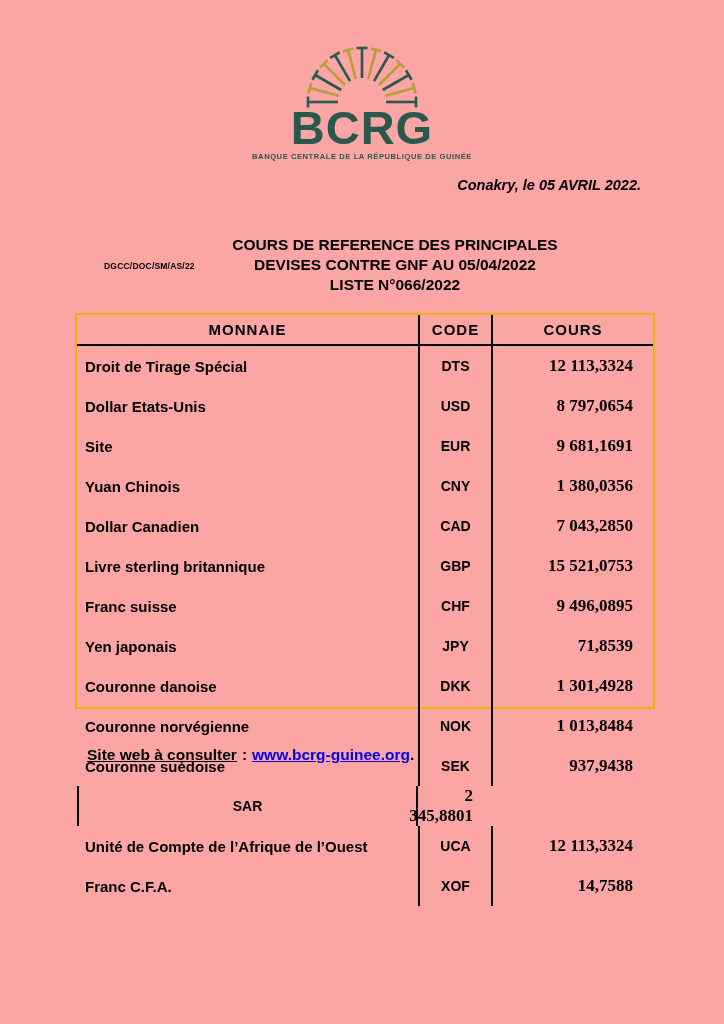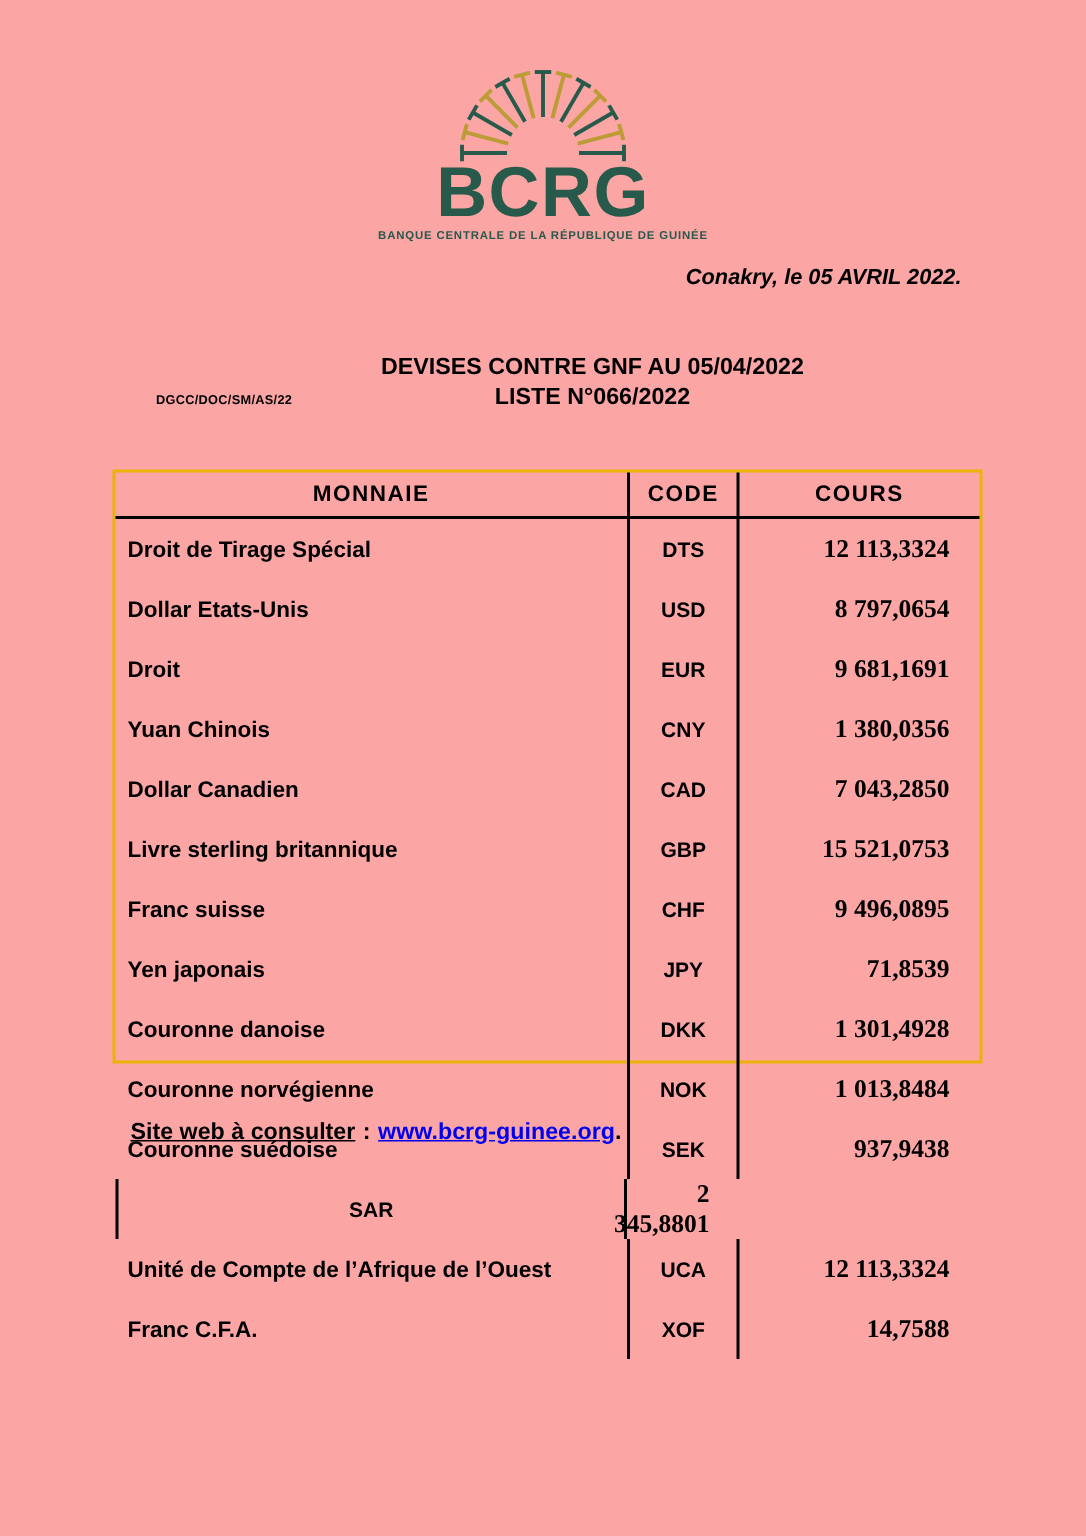--- a/index.html
+++ b/index.html
@@ -92,20 +92,21 @@
       </svg>
     <div class="logo-text" style="color: rgb(39, 90, 75);">BCRG</div>
     <div class="logo-tagline" style="color: rgb(39, 90, 75);">BANQUE CENTRALE DE LA RÉPUBLIQUE DE GUINÉE</div>
   </div>
 
   <div class="dateline">Conakry, le 05 AVRIL 2022.</div>
 
   <div class="ref">DGCC/DOC/SM/AS/22</div>
 
   <div class="title">
+    <div>COURS DE REFERENCE DES PRINCIPALES</div>
     <div>DEVISES CONTRE GNF AU 05/04/2022</div>
     <div>LISTE N°066/2022</div>
   </div>
 
   <div class="rates-table">
     <div class="thead">
       <div class="th">MONNAIE</div>
       <div class="th th-code">CODE</div>
       <div class="th">COURS</div>
     </div>
@@ -114,21 +115,21 @@
         <div class="cell-monnaie">Droit de Tirage Spécial</div>
         <div class="cell-code">DTS</div>
         <div class="cell-cours">12 113,3324</div>
       </div>
       <div class="tr">
         <div class="cell-monnaie">Dollar Etats-Unis</div>
         <div class="cell-code">USD</div>
         <div class="cell-cours">8 797,0654</div>
       </div>
       <div class="tr">
-        <div class="cell-monnaie">Droit</div>
+        <div class="cell-monnaie">Site</div>
         <div class="cell-code">EUR</div>
         <div class="cell-cours">9 681,1691</div>
       </div>
       <div class="tr">
         <div class="cell-monnaie">Yuan Chinois</div>
         <div class="cell-code">CNY</div>
         <div class="cell-cours">1 380,0356</div>
       </div>
       <div class="tr">
         <div class="cell-monnaie">Dollar Canadien</div>

